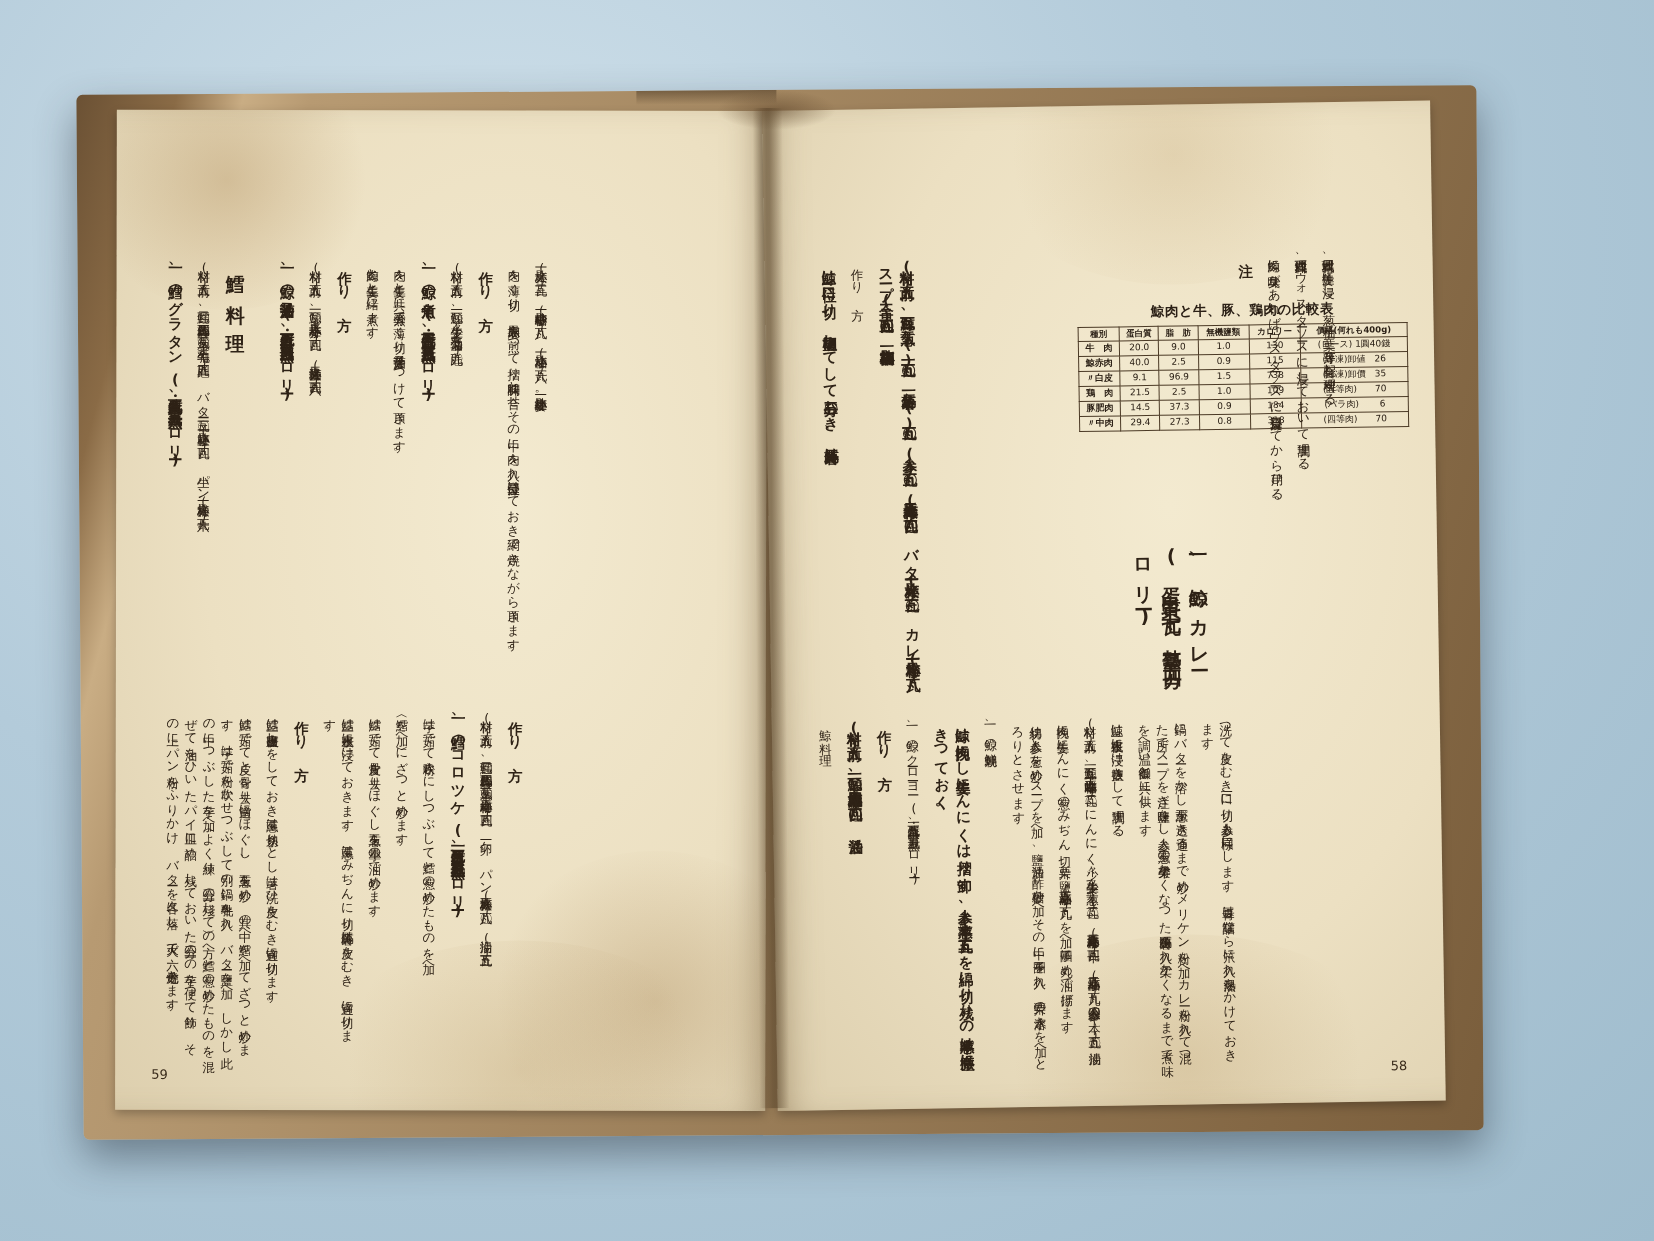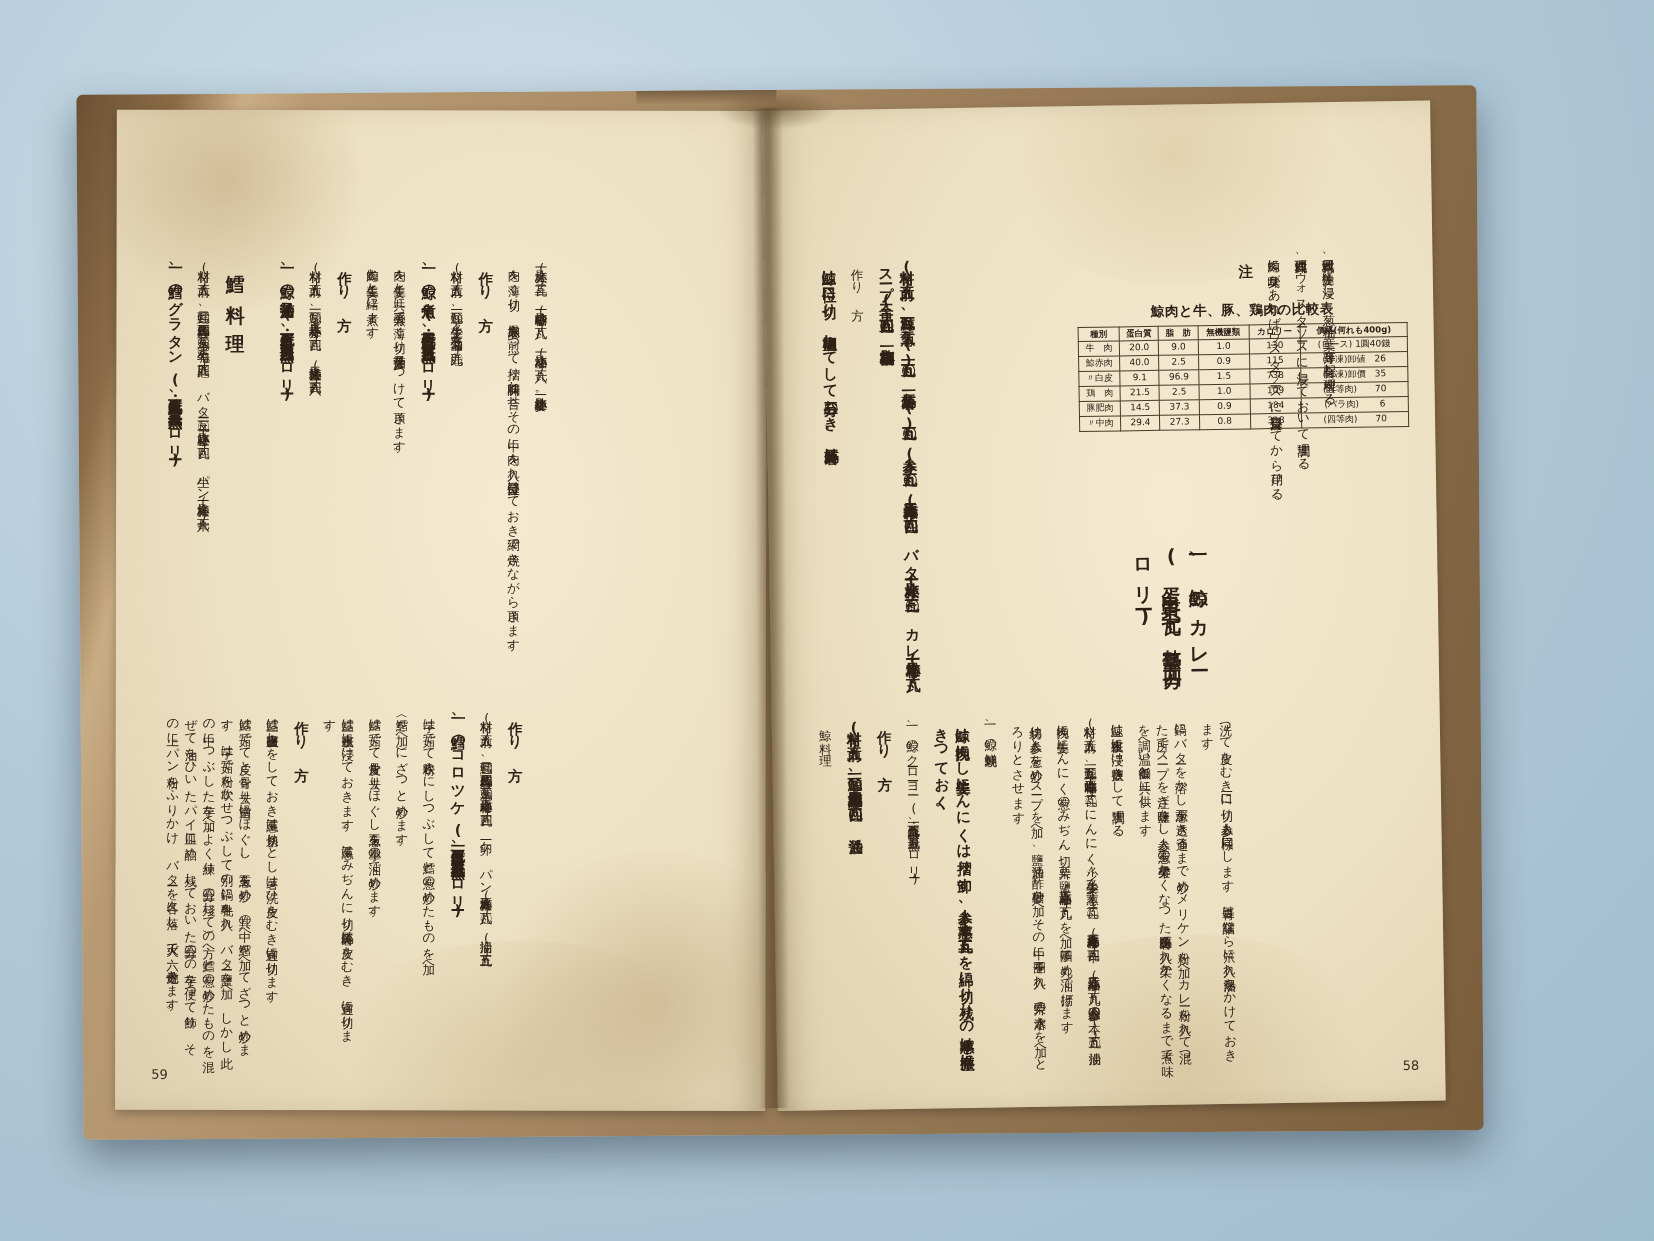--- a/index.html
+++ b/index.html
@@ -87,21 +87,21 @@
   th,td{
     border:1px solid #4b3a26;
     font-size:9px;
     padding:2px 1px;
     text-align:center;
     color:#2b2016;
     line-height:1.1;
     white-space:nowrap;
   }
   th{font-weight:bold;font-size:8.5px;}
-  td.first{font-weight:normal;margin-top:32px;}
+  td.first{font-weight:bold;margin-top:32px;}
   #spine-top{
     position:absolute;left:640px;top:0px;width:120px;height:40px;
     background:radial-gradient(ellipse at center,rgba(90,66,40,.5),rgba(90,66,40,0) 70%);
   }
   #tear{
     position:absolute;left:560px;top:0px;width:140px;height:14px;
     background:linear-gradient(180deg,rgba(70,52,32,.5),rgba(70,52,32,0));
   }
 </style>
 </head>
@@ -245,20 +245,20 @@
         <div class="col">挽肉に生姜にんにく葱のみぢん切、片栗、鹽、油小匙二五杯(九瓦)を加へ團子に丸め油で揚げます。</div>
         <div class="col">綿切り人参と葱を炒めスープを加へ、鹽、醤油、酢、砂糖を加へその中に團子を入れ、片栗の水溶きを加へとろりとさせます。</div>
         <div class="col">一、鯨の朝鮮燒</div>
         <div class="col head">鯨は挽肉にし生姜にんにくは摺り卸す。人参、葱半本(二五瓦)を綿に切り残りの葱半本は微塵にきつておく。</div>
         <div class="col">一、鯨のクーローヨー　(蛋白質一三・八瓦、熱量一五カロリー)</div>
         <div class="col head">作　り　方</div>
         <div class="col head">材料(五人前)　鯨一〇〇瓦、黒胡麻大匙四杯(一〇四瓦)、醤油</div>
         <div class="col">鯨　料　理</div>
       </div>
 
-      <div class="pageno" style="right:26px;">58</div>
+      <div class="pageno" style="right:38px;">58</div>
     </div>
 
     <div id="gutter"></div>
     <div id="spine-top"></div>
     <div id="tear"></div>
   </div>
 </div>
 
 </body></html>

